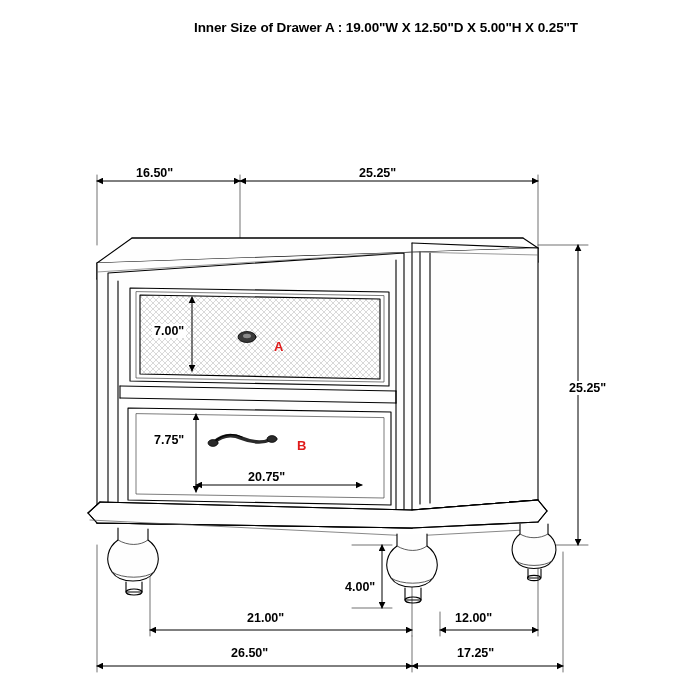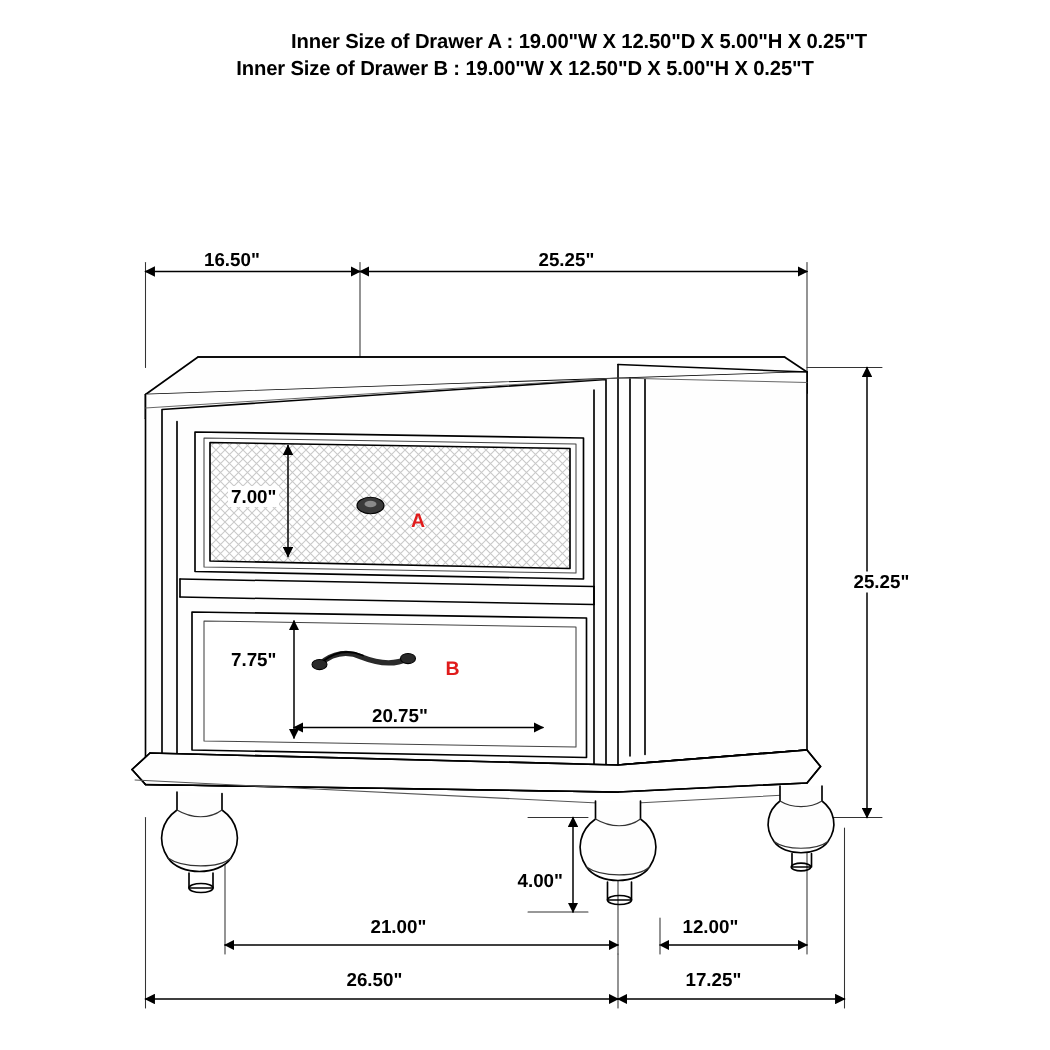--- a/index.html
+++ b/index.html
@@ -54,21 +54,20 @@
     font-weight: bold;
     color: #e01b1b;
   }
 </style>
 </head>
 <body>
 
 <div id="stage">
 
   <div class="hdr" id="hdr1">Inner Size of Drawer A : 19.00"W X 12.50"D X 5.00"H X  0.25"T</div>
-  <div class="hdr" id="hdr2">Inner Size of Drawer B : 19.00"W X 12.50"D X 5.00"H X  0.25"T</div>
 
   <svg id="dwg" width="700" height="700" viewBox="0 0 700 700">
     <defs>
       <marker id="ah" viewBox="0 0 10 10" refX="9" refY="5" markerWidth="7" markerHeight="7" orient="auto-start-reverse">
         <path d="M 0 0 L 10 5 L 0 10 z" fill="#000"></path>
       </marker>
       <pattern id="weave" width="6" height="6" patternUnits="userSpaceOnUse">
         <rect width="6" height="6" fill="#ffffff"></rect>
         <path d="M0 0 L6 6 M6 0 L0 6" stroke="#c9c9c9" stroke-width="0.7"></path>
       </pattern>

